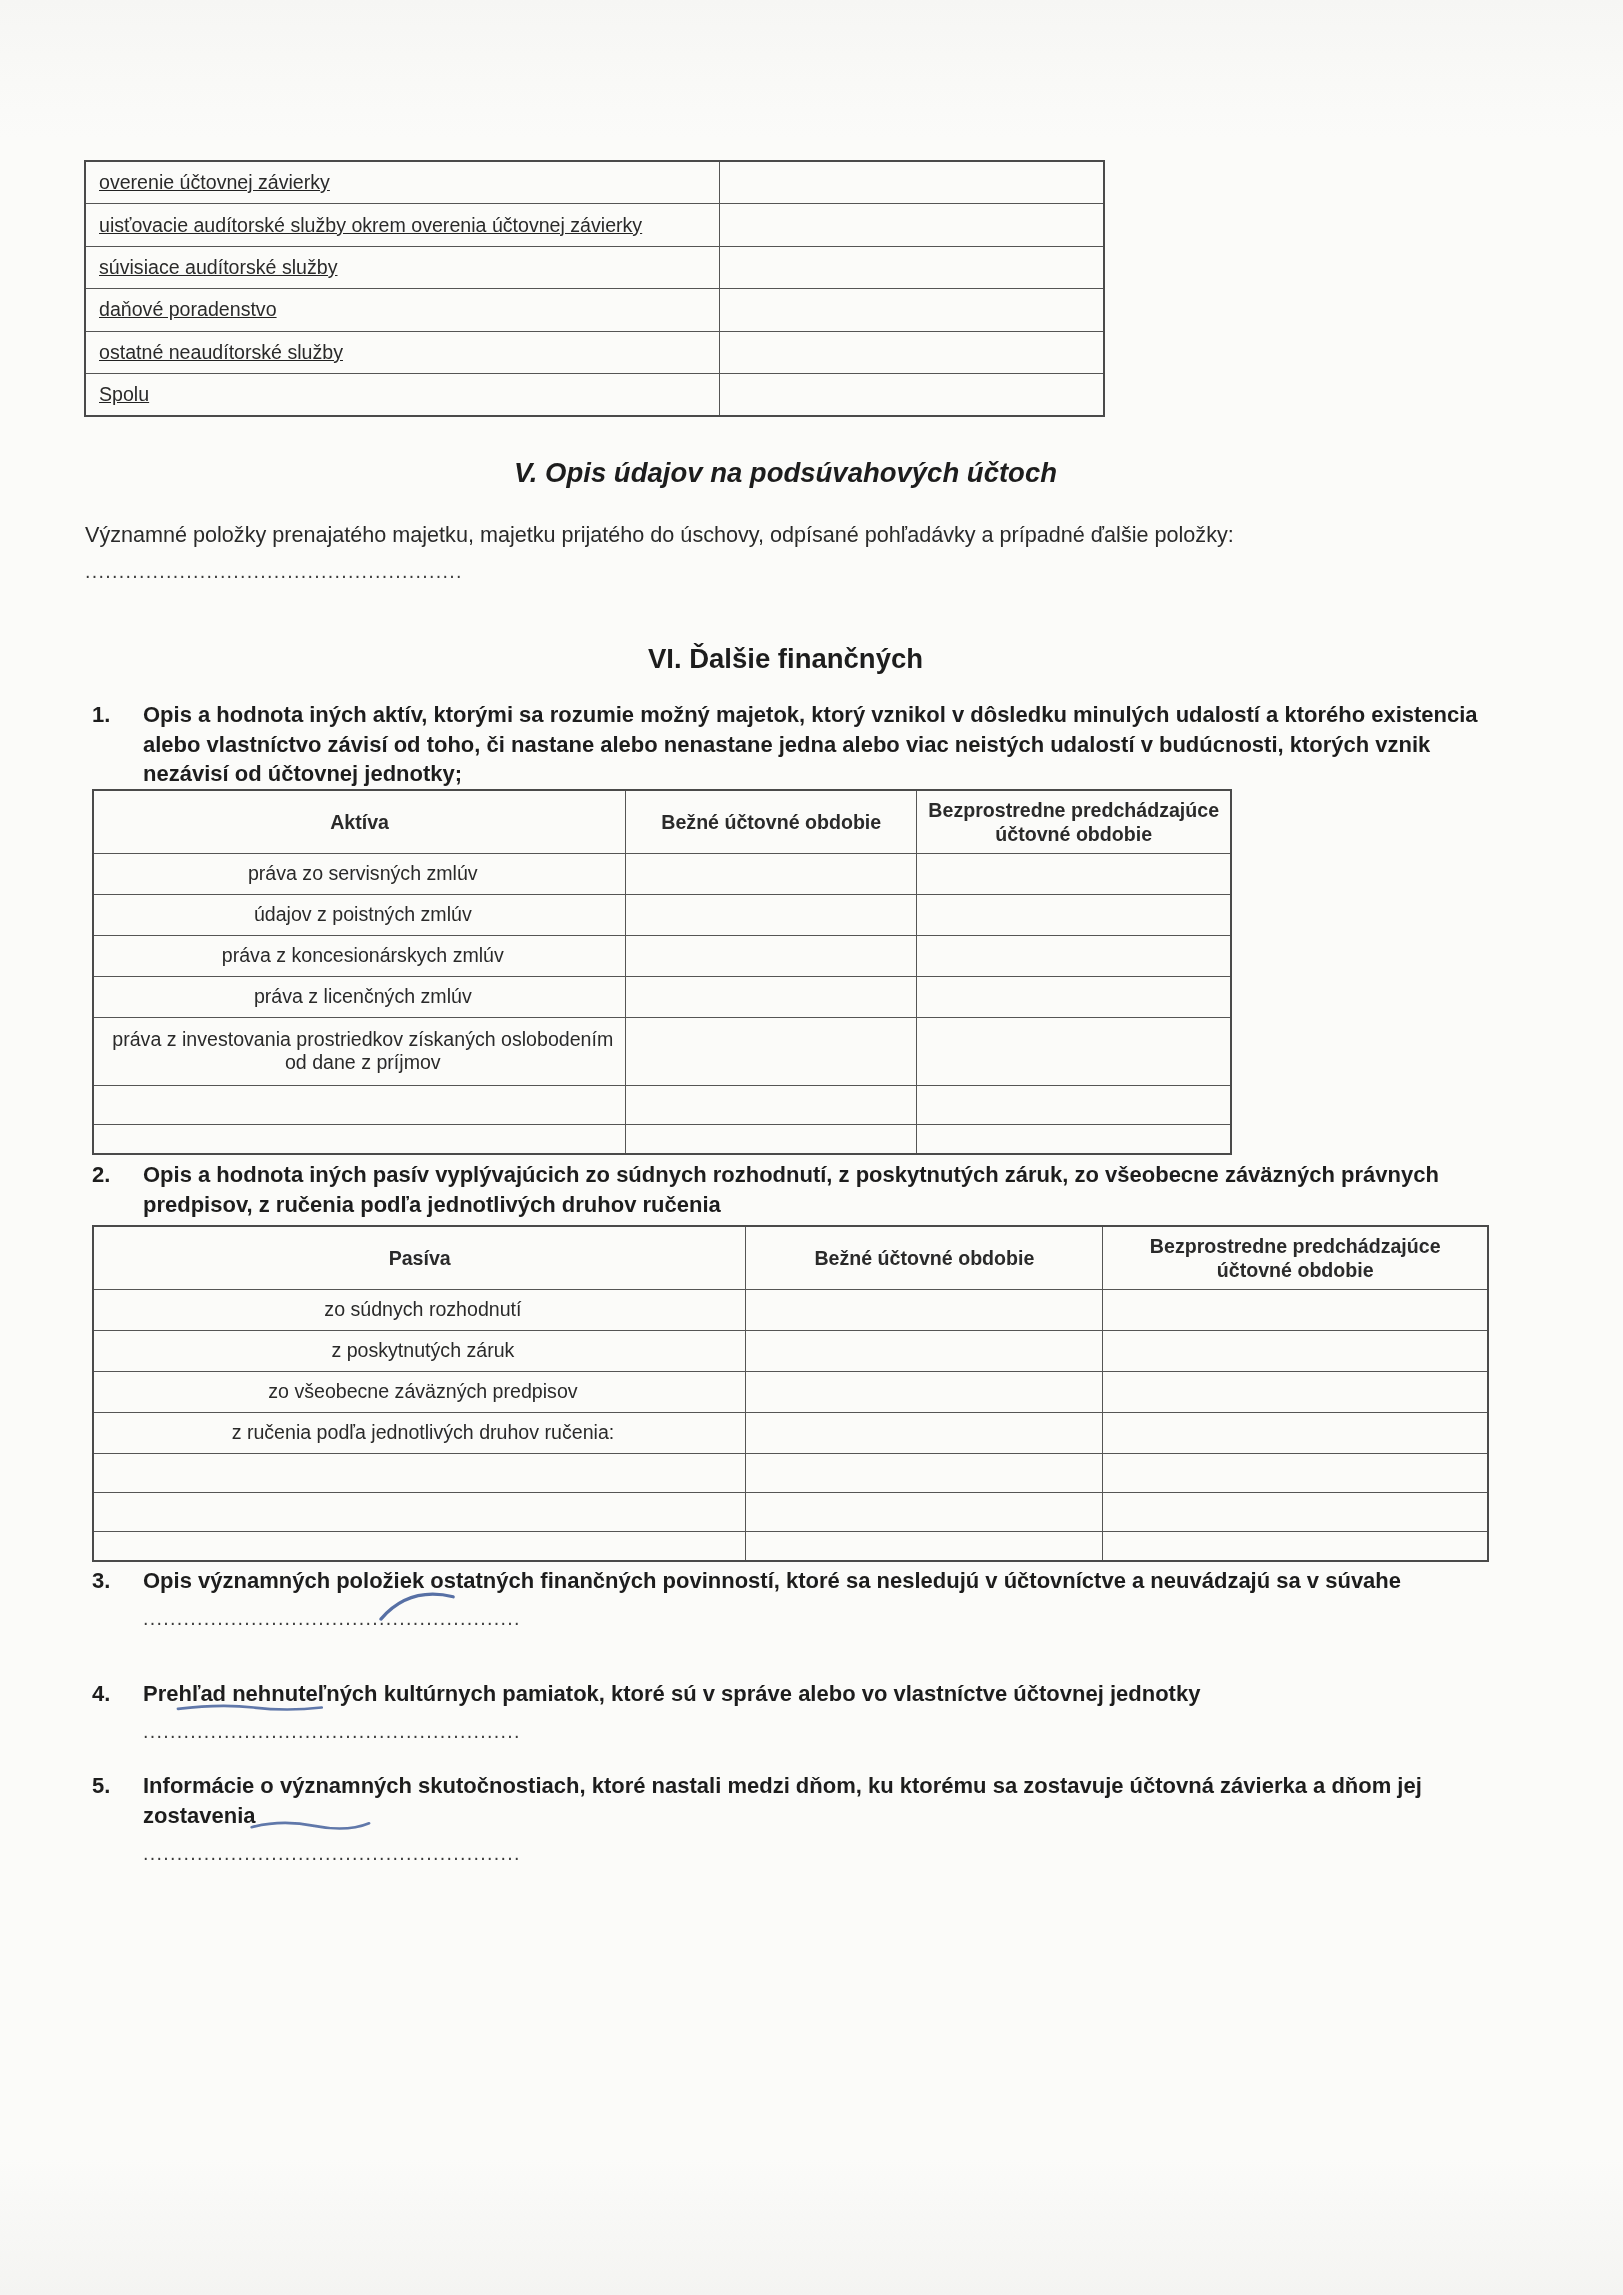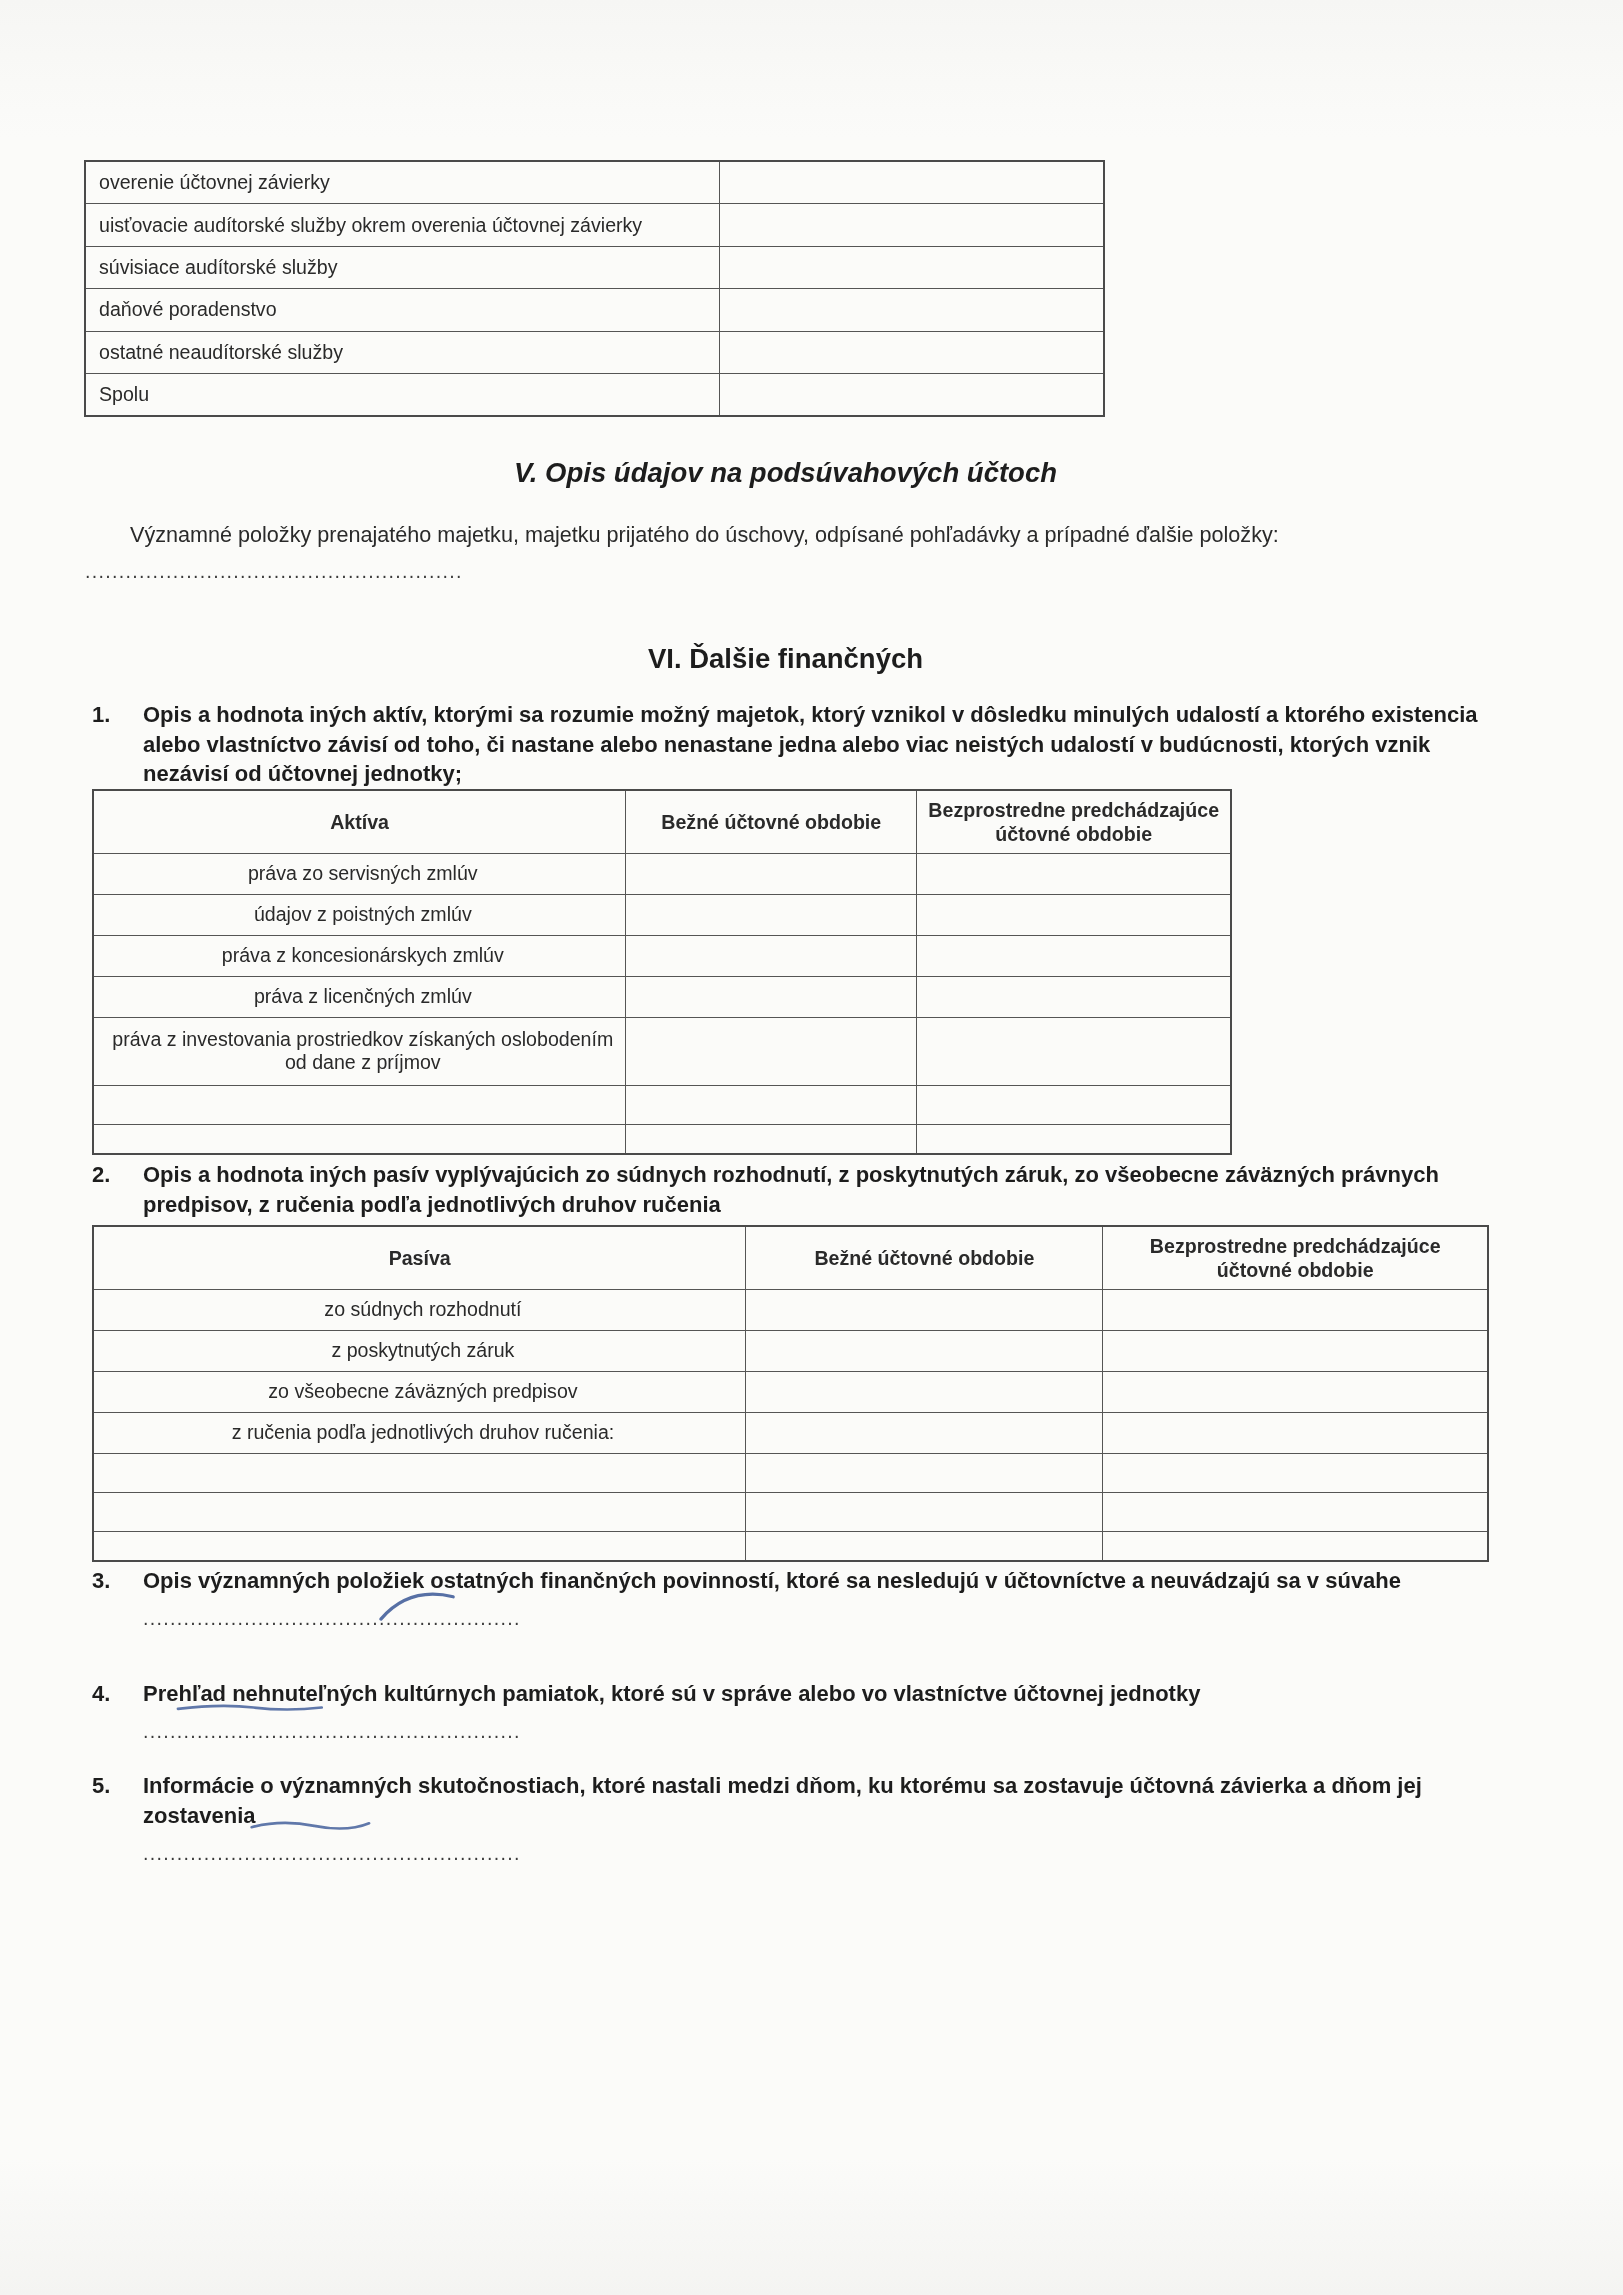--- a/index.html
+++ b/index.html
@@ -12,21 +12,21 @@
     background: linear-gradient(180deg, #f6f6f4 0%, #fbfbf9 6%, #fbfbf9 94%, #f4f4f2 100%);
     font-family: "Liberation Sans", sans-serif;
     color: #222;
     overflow: hidden;
   }
   
   table { border-collapse: collapse; table-layout: fixed; width: 100%; }
   .frame { border: 2px solid #4a4a4a; }
   td, th { border: 1.3px solid #555; vertical-align: middle; }
 
-  .audit-table-wrap { position: absolute; left: 84px; top: 160px; width: 1021px; }
+  .audit-table-wrap { position: absolute; left: 84px; top: 160px; width: 1021px; text-decoration: underline; }
   .audit-table td { font-size: 19.6px; padding: 9.2px 6.5px 9.2px 13px; color: #2a2a2a; }
   .audit-table .c-label { width: 62.3%; }
   .audit-table .c-val   { width: 37.7%; }
   .audit-table tr { height: 42px; }
 
   .big-table td, .big-table th { font-size: 19.6px; color: #2a2a2a; }
   .big-table th { font-weight: bold; text-align: center; padding: 6.5px 9.2px; height: 60px; line-height: 1.25; }
   .big-table td.lbl { padding: 7.9px 6.5px 7.9px 13px; text-align: center; }
   .big-table tr.r { height: 41px; }
   .big-table tr.r-tall { height: 68px; margin-left: 42px; }
@@ -42,21 +42,21 @@
   
   .heading {
     position: absolute; left: 85px; width: 1401px;
     text-align: center; font-weight: bold; font-size: 27.5px; color: #1d1d1d;
   }
   .h-v  { top: 457px; font-style: italic; }
   .h-vi { top: 643px; }
 
   .intro {
     position: absolute; left: 85px; top: 521px; width: 1447px;
-    font-size: 21.6px; color: #2a2a2a; line-height: 1.3; margin-left: 45px;
+    font-size: 21.6px; color: #2a2a2a; line-height: 1.3;
   }
   .dots-line {
     font-size: 19.6px; letter-spacing: 1.3px; color: #3a3a3a; white-space: nowrap;
   }
   .intro-dots { position: absolute; left: 85px; top: 560px; }
 
   .item {
     position: absolute; left: 92px; width: 1414px;
     display: flex; align-items: flex-start;
     font-weight: bold; font-size: 22px; line-height: 1.35; color: #1d1d1d;

